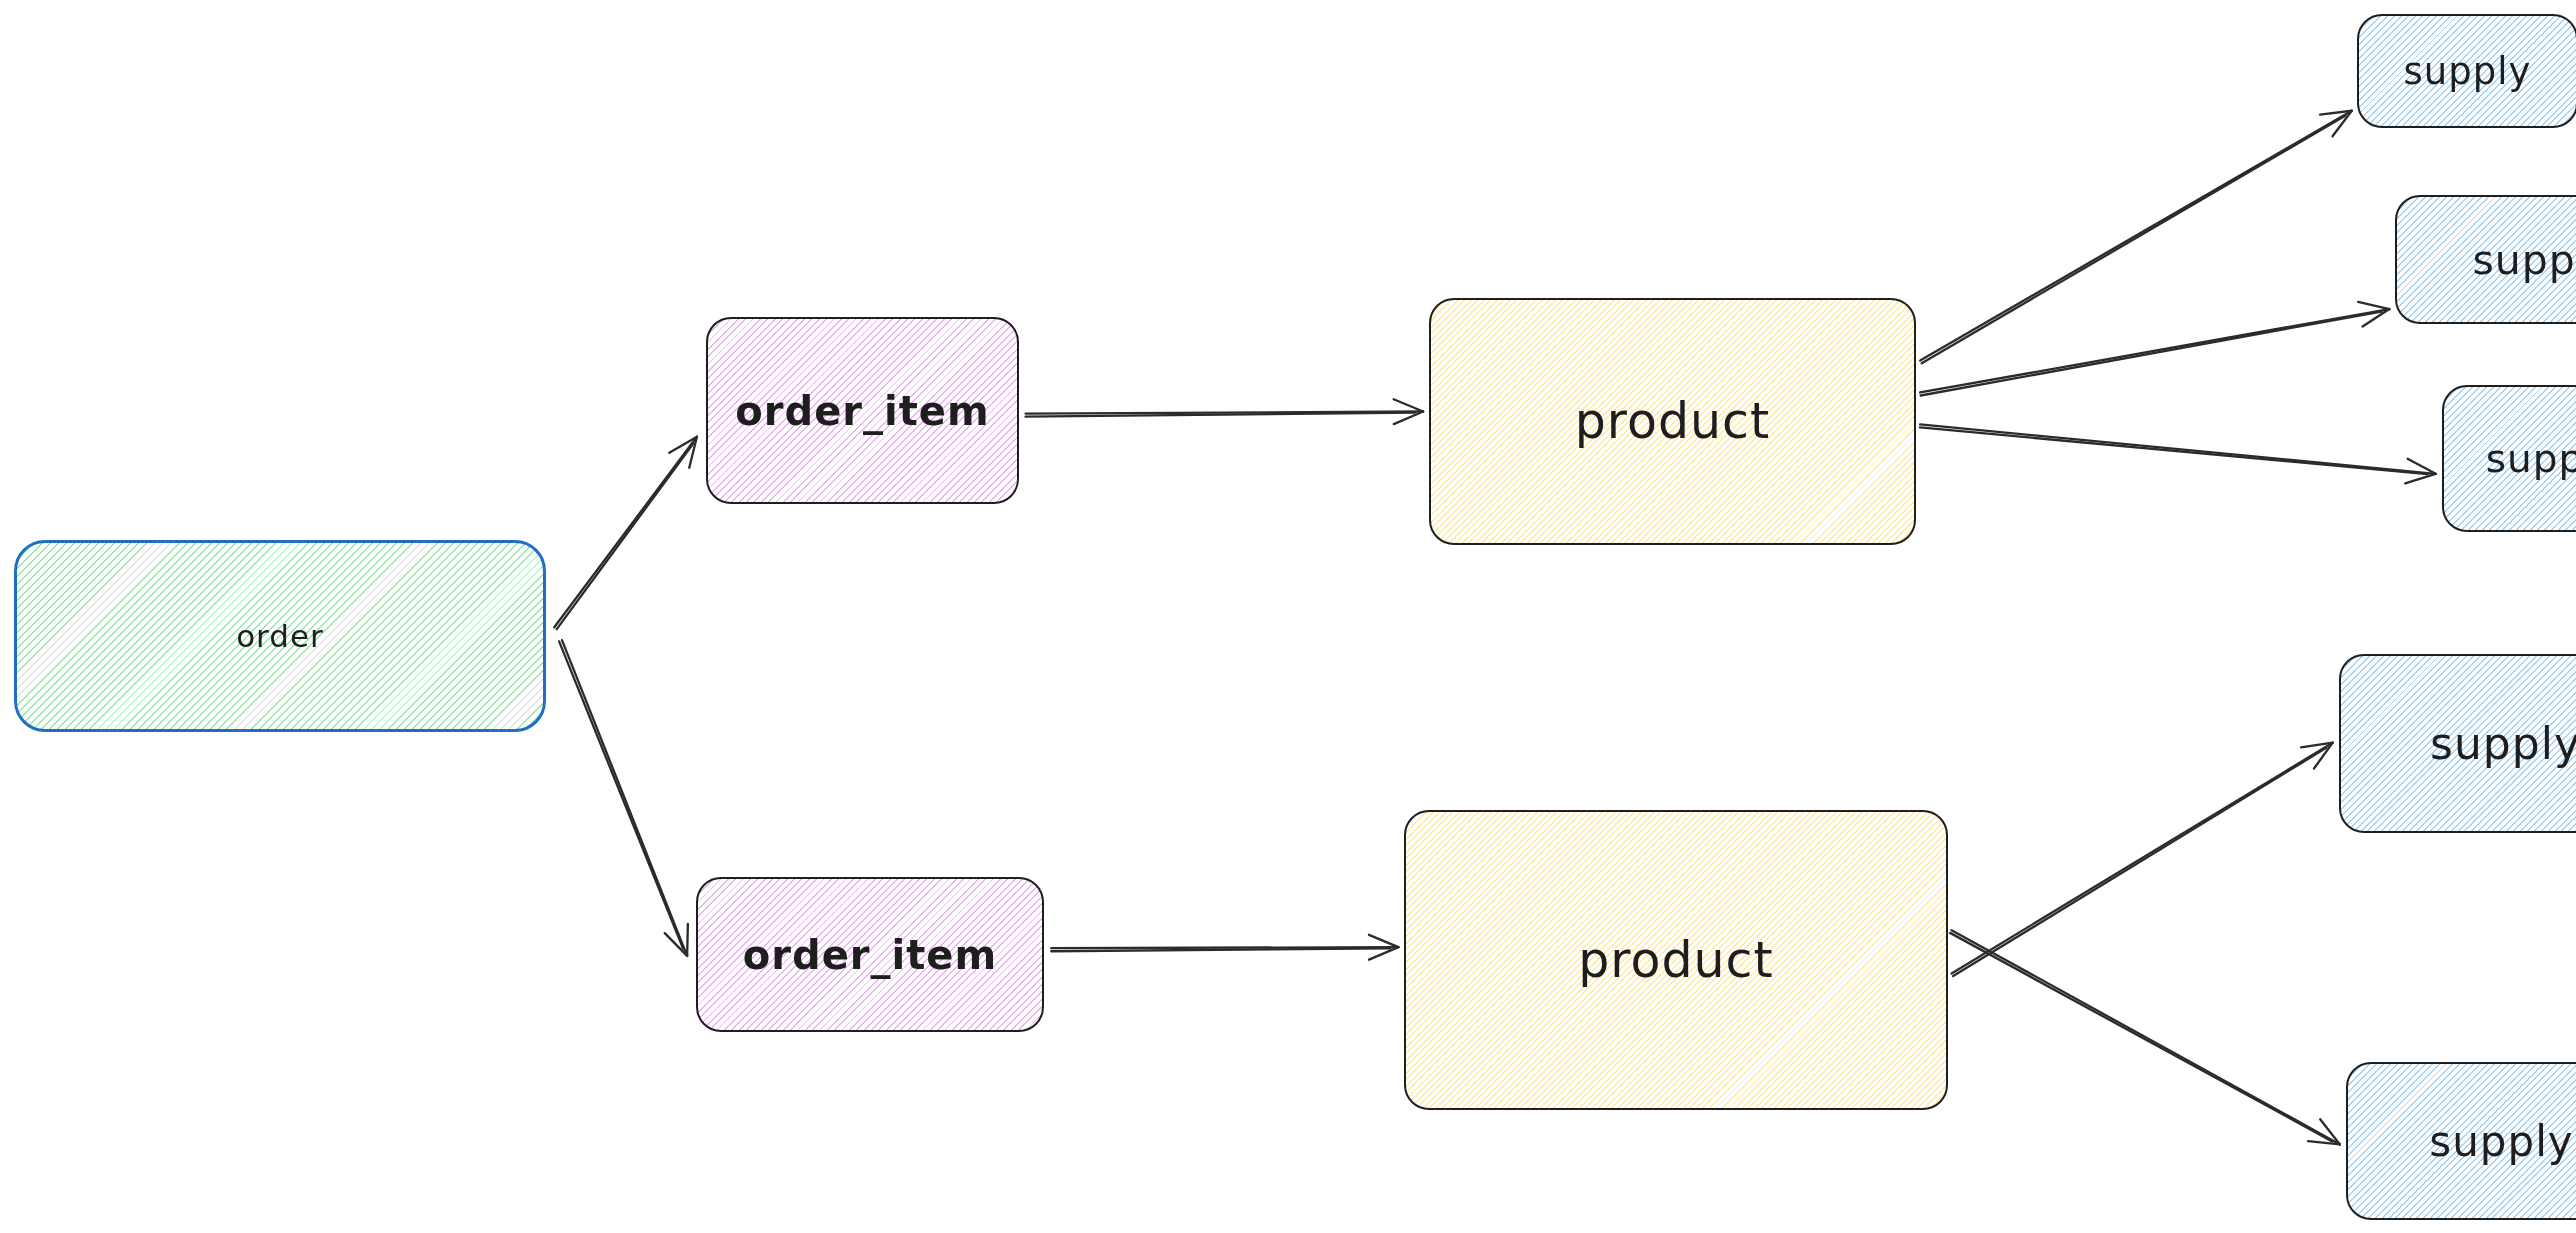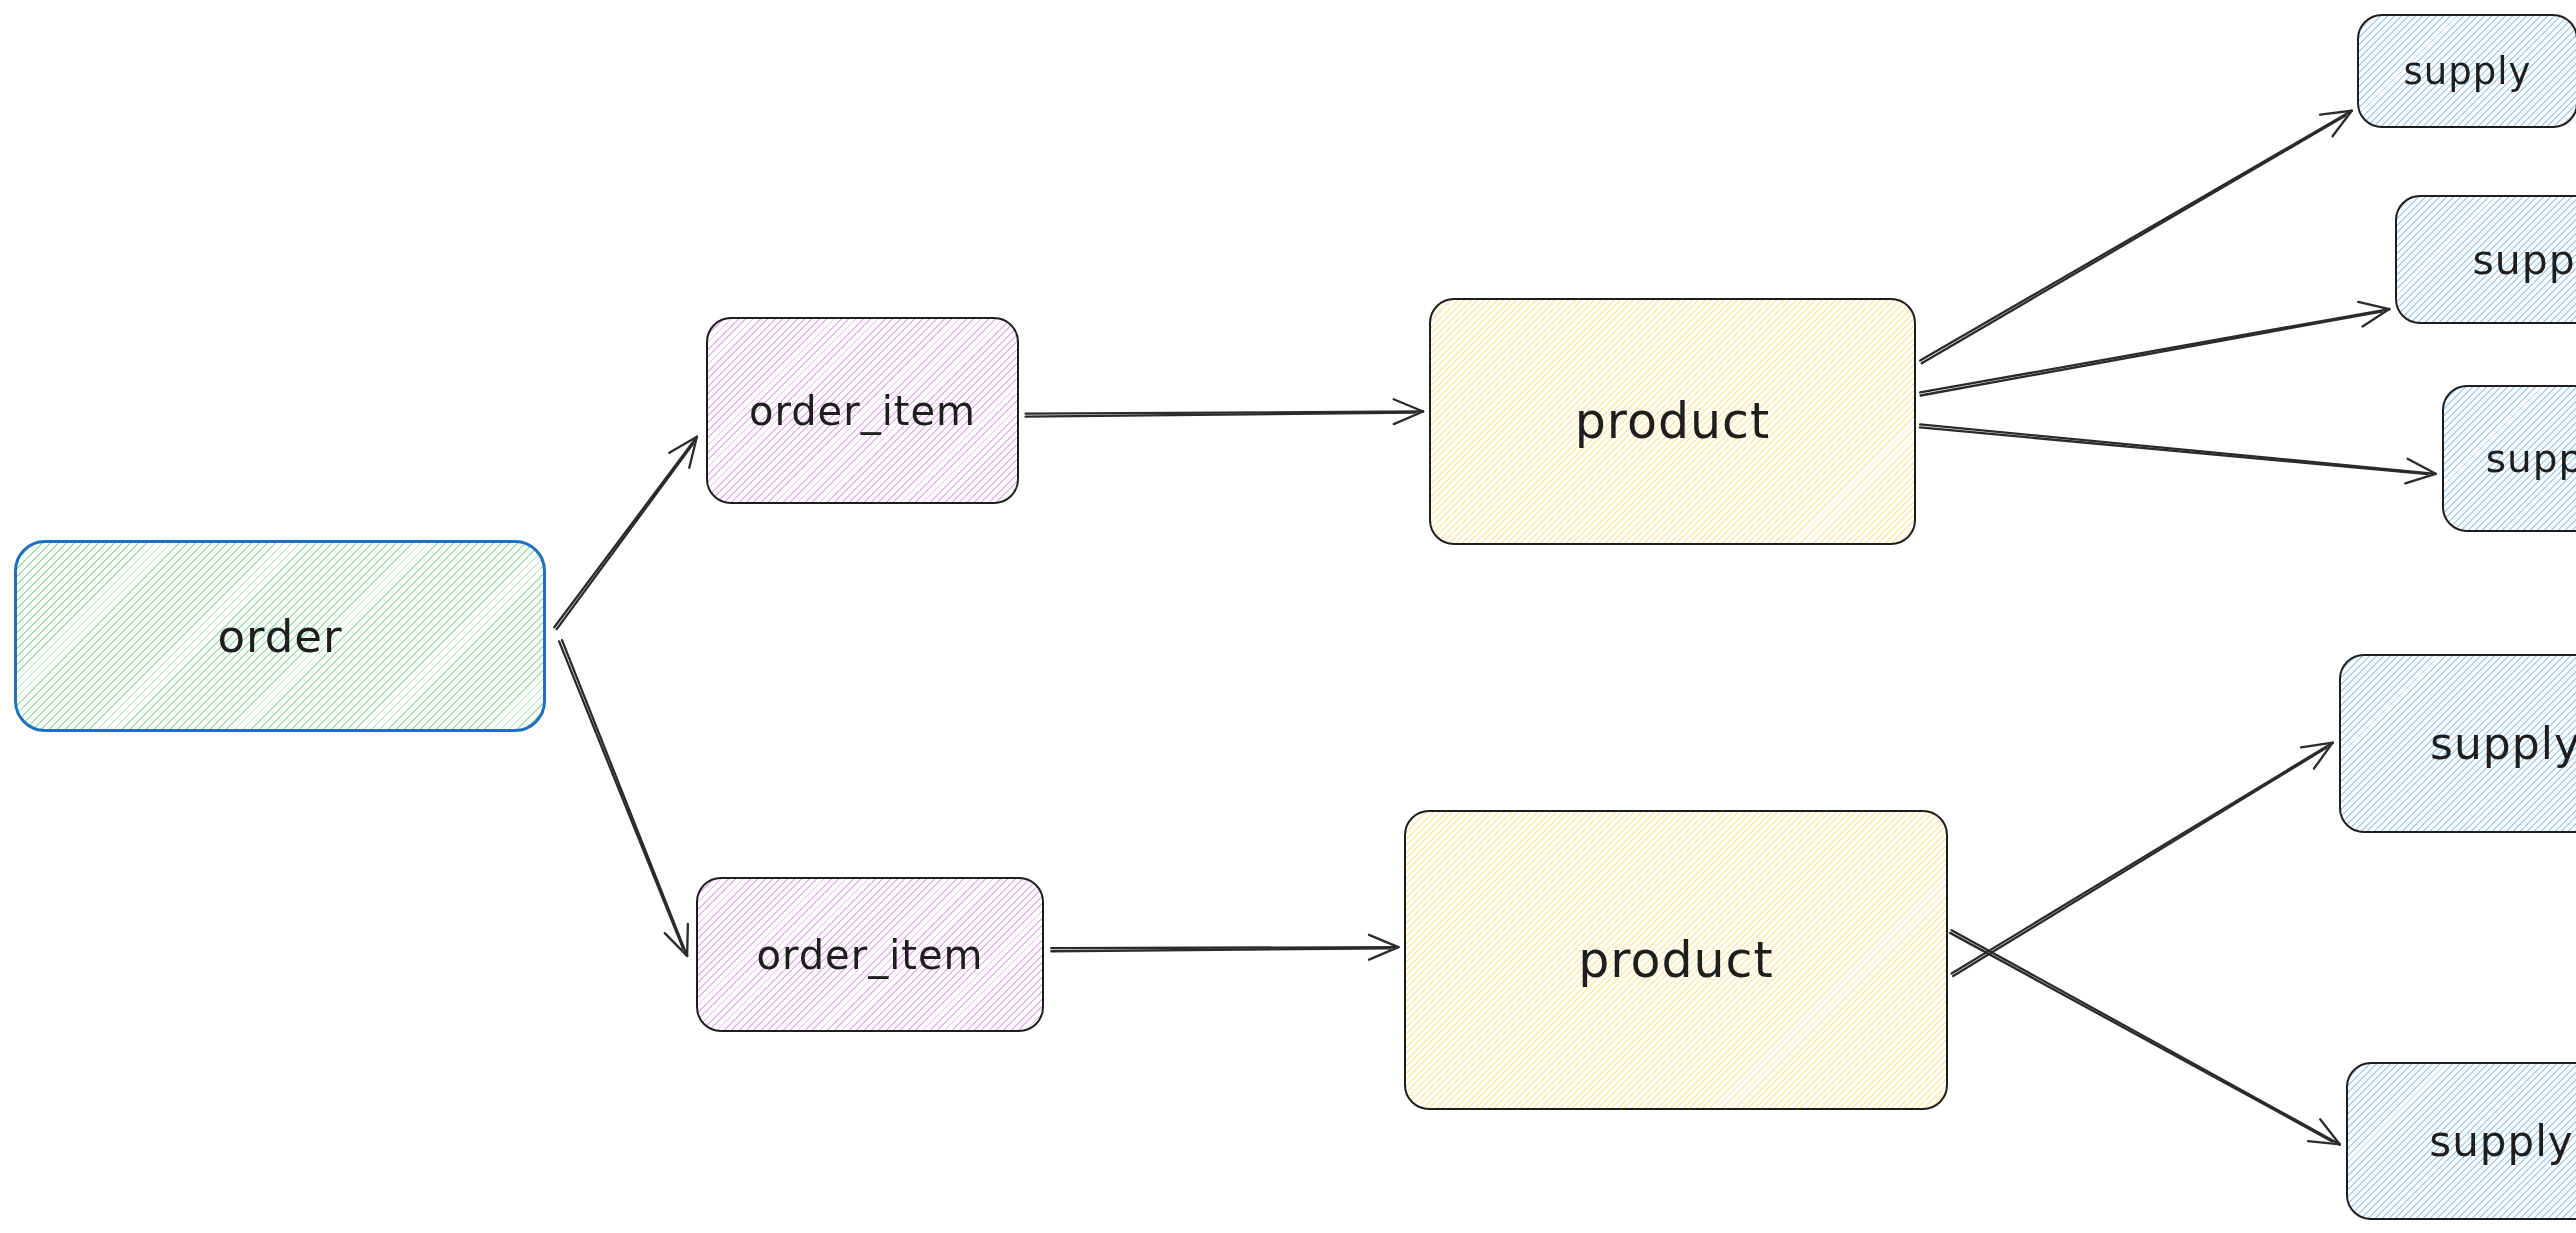--- a/index.html
+++ b/index.html
@@ -45,20 +45,21 @@
     white-space: nowrap;
   }
   .h-green {
     background-image: repeating-linear-gradient(135deg, #9be8ad 0 1.3px, transparent 1.3px 5.7px);
     border-color: #1f6fc5;
     border-width: 3.1px;
     border-radius: 31px;
   }
   .h-violet {
     background-image: repeating-linear-gradient(135deg, #eab4f2 0 1.3px, transparent 1.3px 5.2px);
+    font-weight: bold;
   }
   .h-yellow {
     background-image: repeating-linear-gradient(135deg, #ffe9a3 0 1.4px, transparent 1.4px 4.6px);
     margin-top: 16px;
   }
   .h-blue {
     background-image: repeating-linear-gradient(135deg, #a6d3f5 0 1.4px, transparent 1.4px 4.9px);
   }
 </style>
 </head>
@@ -117,21 +118,21 @@
       </g>
       <g>
         <path d="M3788 1806 L4542 2222"></path>
         <path d="M3785.101535942532 1811.2534661041607 L4526.976294635458 2216.1094756498746"></path>
         <path d="M4542 2222 L4503.66284101863 2173.2735981090623"></path>
         <path d="M4542 2222 L4480.336062936289 2215.5533833833065"></path>
       </g>
     </svg>
 
   <div class="node h-green" style="left:14px; top:540px; width:532px; height:192px;">
-    <span class="label" style="font-size:45px;text-align:right;">order</span>
+    <span class="label" style="font-size:31px;text-align:right;">order</span>
   </div>
 
   <div class="node h-violet" style="left:706px; top:317px; width:313px; height:187px;">
     <span class="label" style="font-size:40px;">order_item</span>
   </div>
 
   <div class="node h-violet" style="left:696px; top:877px; width:348px; height:155px;">
     <span class="label" style="font-size:40px;">order_item</span>
   </div>
 

